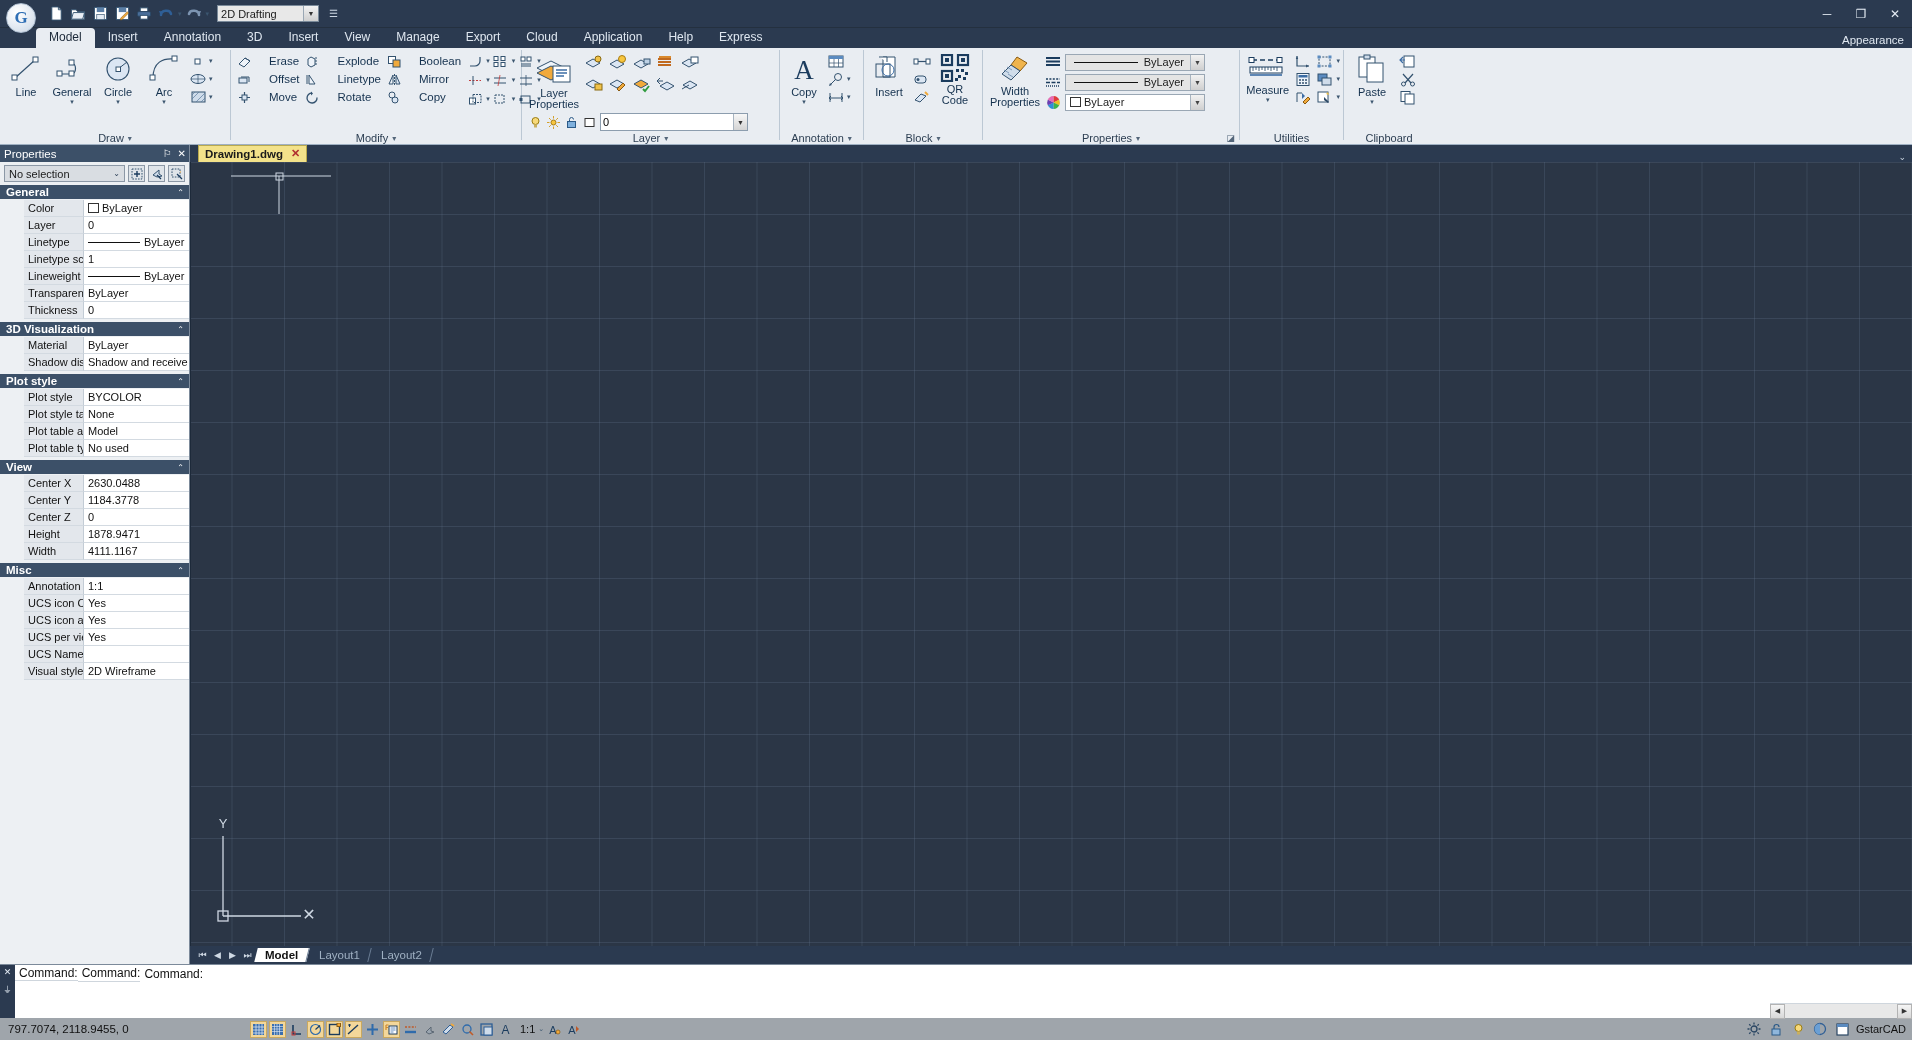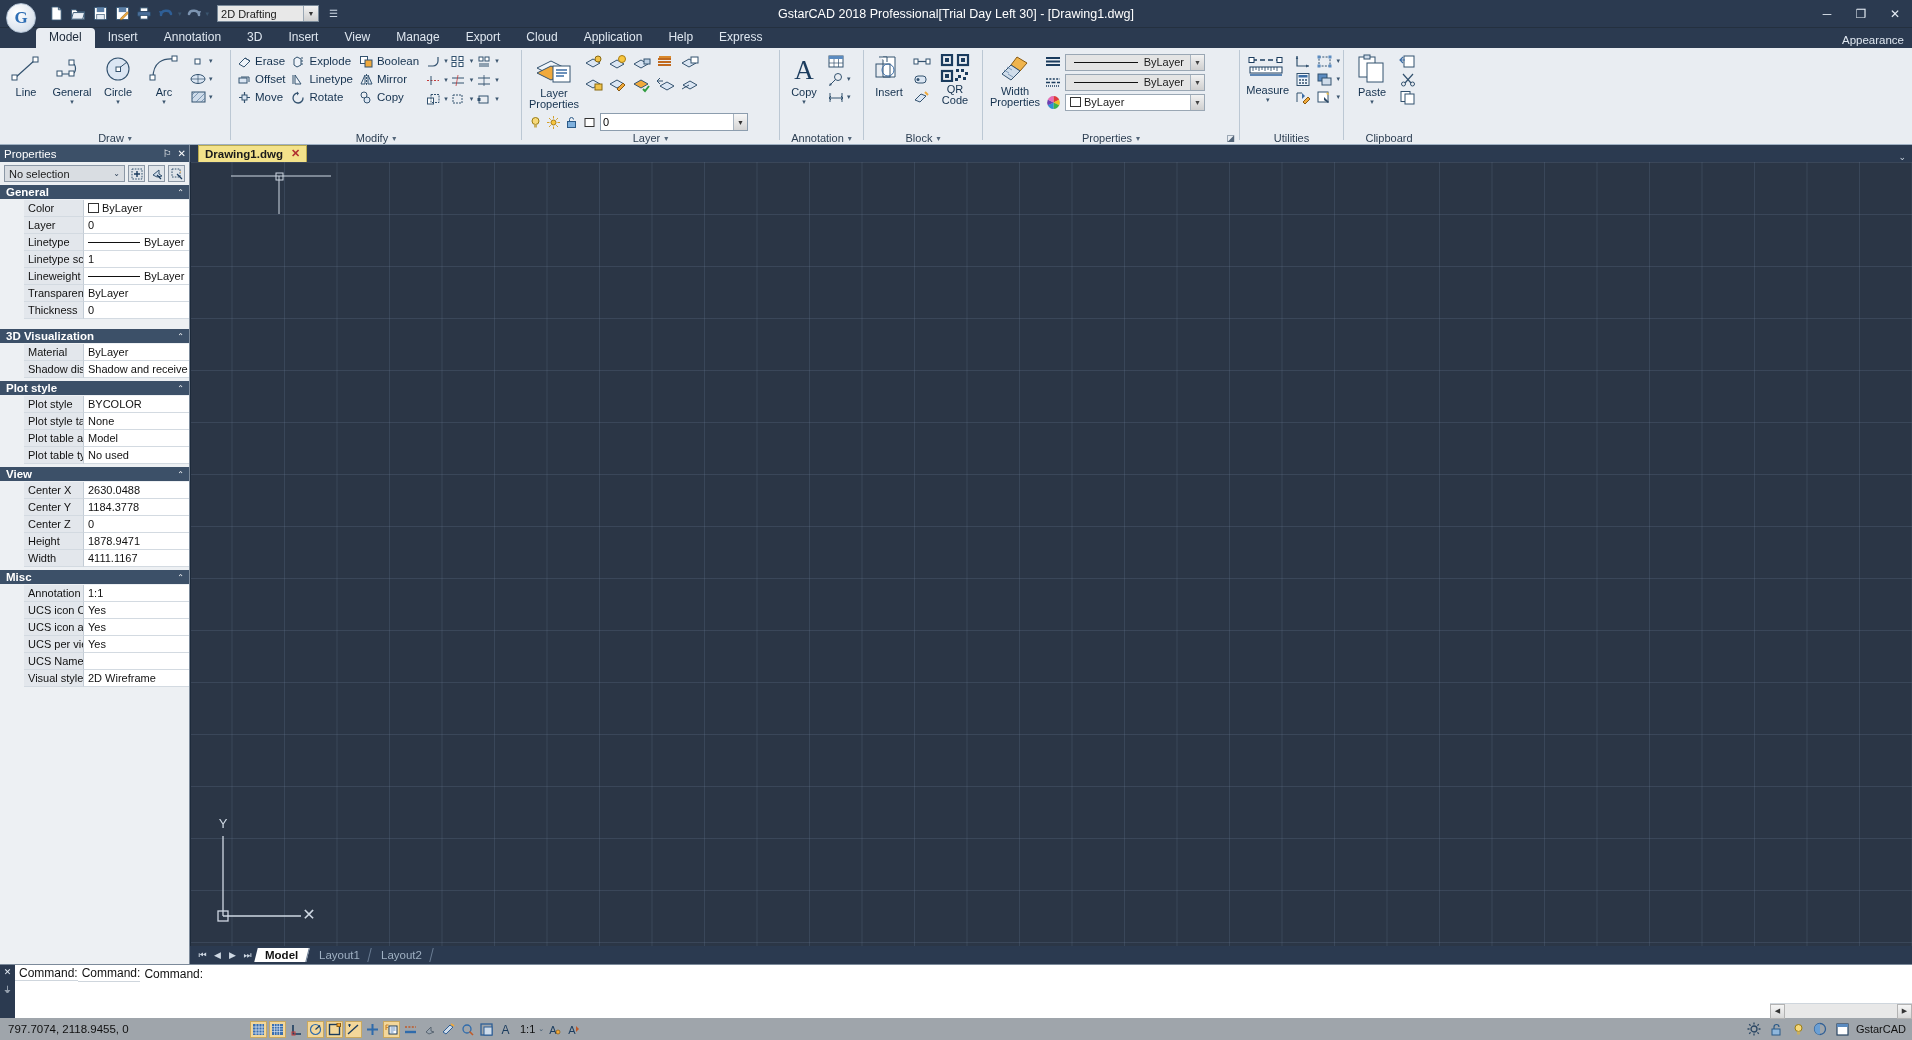--- a/index.html
+++ b/index.html
@@ -83,21 +83,21 @@
   .panel-div { width: 1px; background: #bcc8d4; height: 90px; margin-top: 2px; }
 
   .bigbtn {
     width: 46px; display: flex; flex-direction: column; align-items: center;
     padding-top: 4px; cursor: default;
   }
   .bigbtn .lbl { font-size: 11px; color: #14314e; margin-top: 2px; text-align: center; line-height: 12px; }
   .bigbtn .dd { font-size: 7px; color: #3c566f; line-height: 7px; }
 
   .smallbtn {
-    display: flex; align-items: center; gap: 3px; height: 18px;
+    display: flex; align-items: center; gap: 17px; height: 18px;
     padding: 0 3px; font-size: 11.5px; color: #14314e; cursor: default; white-space: nowrap;
   }
   .col3 { display: flex; flex-direction: column; justify-content: flex-start; padding-top: 2px; }
 
   .icon { display: inline-block; vertical-align: middle; }
 
   
   .grid-icons { display: grid; grid-template-rows: repeat(3, 18px); grid-auto-flow: column; gap: 1px 0; padding-top: 2px;}
   .gicon { width: 22px; height: 18px; display: flex; align-items: center; justify-content: center; }
 
@@ -309,21 +309,20 @@
       </div>
       <div class="dd-arrow">▾</div>
 
       <div class="combo-wsp">
         <span>2D Drafting</span>
         <span class="arrow">▼</span>
       </div>
       <div class="qat-more">☰</div>
     </div>
 
-    <div class="title-text">GstarCAD 2018 Professional[Trial Day Left 30] - [Drawing1.dwg]</div>
 
     <div class="win-btns">
       <div class="win-btn">─</div>
       <div class="win-btn">❐</div>
       <div class="win-btn close">✕</div>
     </div>
   </div>
 
   <div class="ribbon-tabs">
     <div class="rtab active">Model</div>
@@ -1061,21 +1060,21 @@
         </div>
         <div class="prow">
           <div class="pk">Transparency</div>
           <div class="pv">ByLayer</div>
         </div>
         <div class="prow">
           <div class="pk">Thickness</div>
           <div class="pv">0</div>
         </div>
 
-        <div class="grp-header" style="margin-top:10px">
+        <div class="grp-header" style="margin-top:3px">
           <span>3D Visualization</span>
             <span class="chev">⌃</span>
         </div>
         <div class="prow">
           <div class="pk">Material</div>
           <div class="pv">ByLayer</div>
         </div>
         <div class="prow">
           <div class="pk">Shadow disp...</div>
           <div class="pv">Shadow and receive ...</div>

